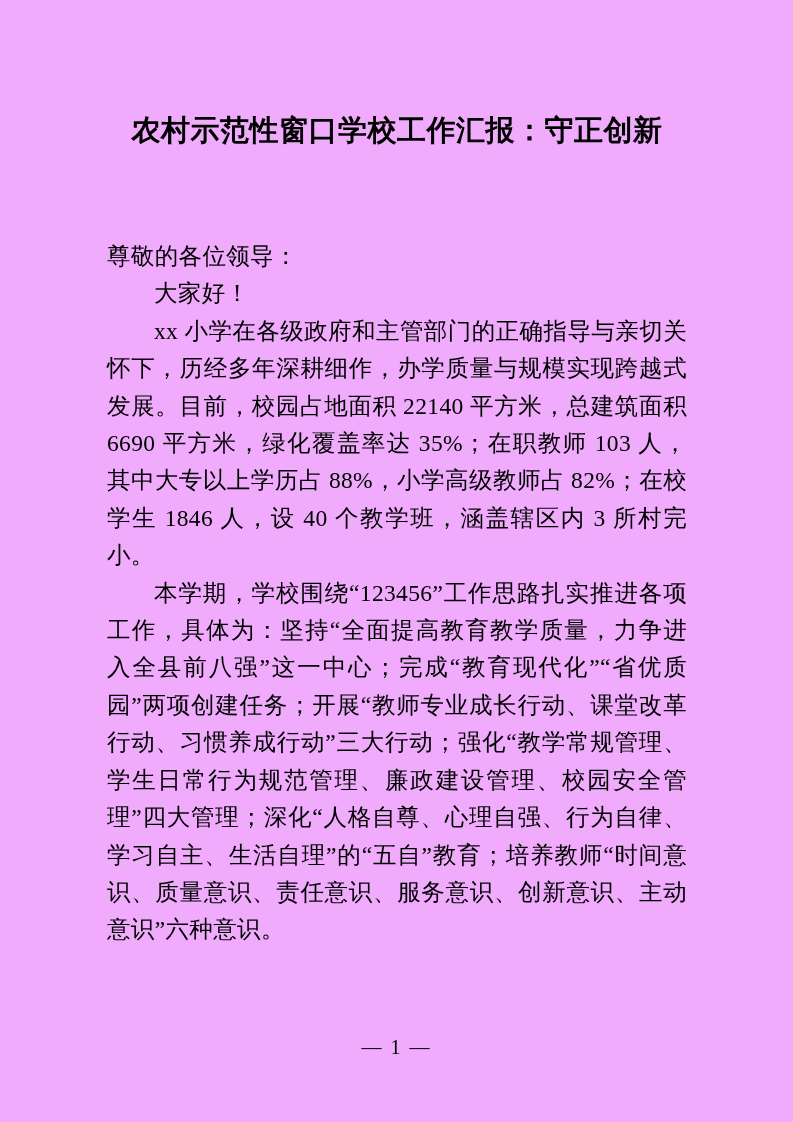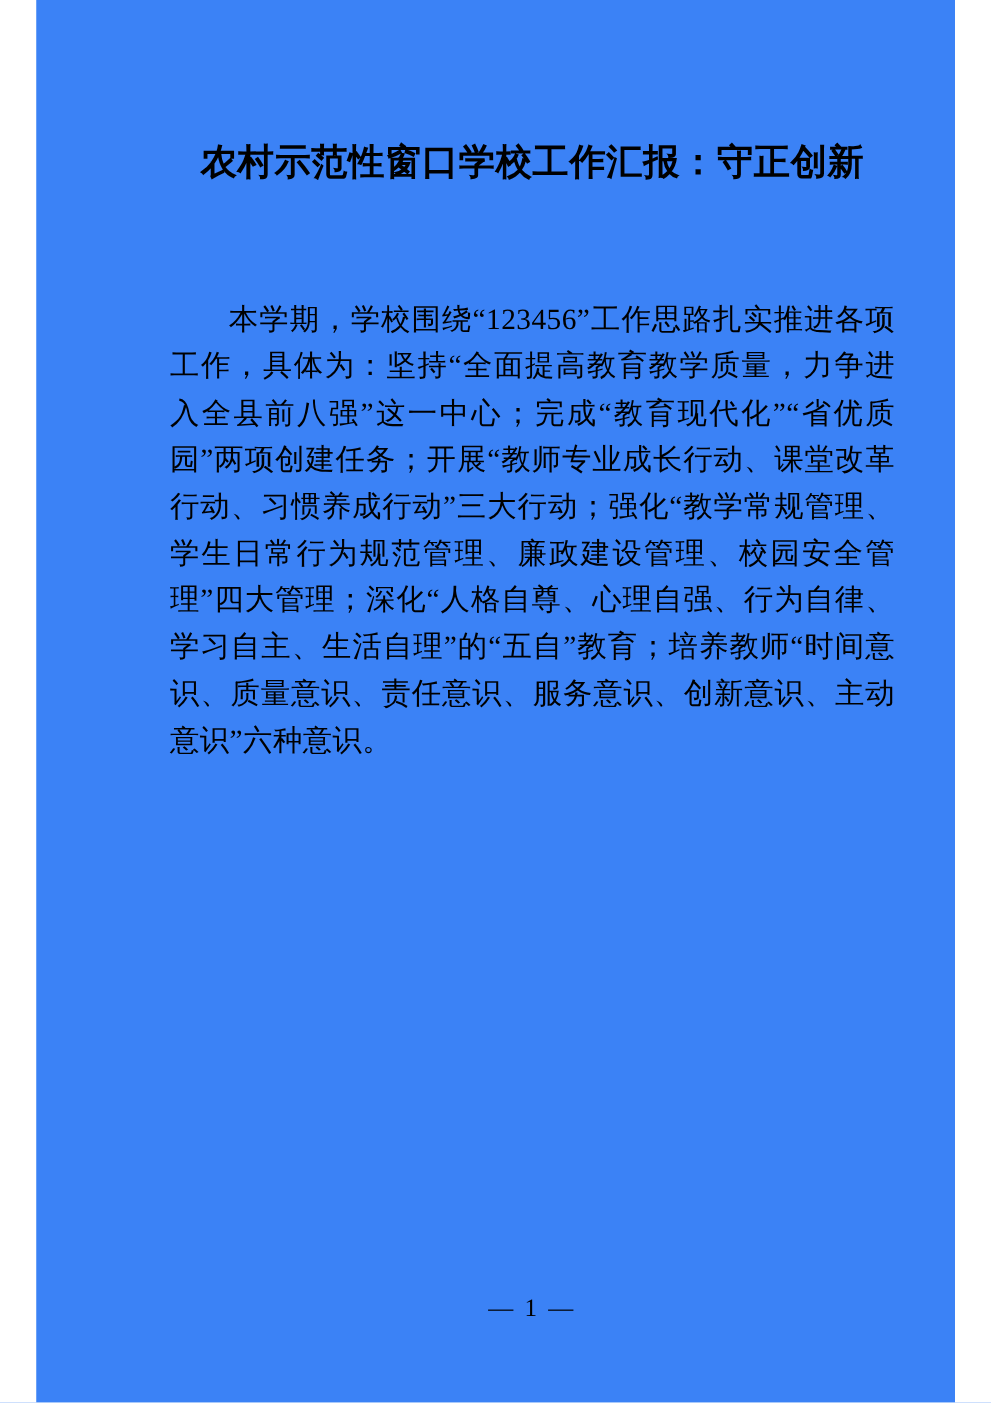--- a/index.html
+++ b/index.html
@@ -2,23 +2,23 @@
 <html><head>
 <meta charset="utf-8">
 <style>
   html, body {
     margin: 0;
     padding: 0;
     background: #ffffff;
   }
   .page {
     position: relative;
-    width: 735px;
+    width: 793px;
     height: 1122px;
-    background: #3b82f6;
+    background: #f0abfc;
     margin: 0 auto;
     overflow: hidden;
     box-sizing: border-box;
   }
   .doc-title {
     position: absolute;
     left: 107px;
     top: 108px;
     width: 580px;
     font-family: "Liberation Sans", "DejaVu Sans", sans-serif;
@@ -67,19 +67,22 @@
 </head>
 <body>
 
 <div class="page">
 
   <div class="doc-title">
     <div>农村示范性窗口学校工作汇报：守正创新</div>
   </div>
 
   <div class="body-area">
+    <p class="para salutation">尊敬的各位领导：</p>
+    <p class="para indent">大家好！</p>
+    <p class="para indent">xx 小学在各级政府和主管部门的正确指导与亲切关怀下，历经多年深耕细作，办学质量与规模实现跨越式发展。目前，校园占地面积 22140 平方米，总建筑面积 6690 平方米，绿化覆盖率达 35%；在职教师 103 人，其中大专以上学历占 88%，小学高级教师占 82%；在校学生 1846 人，设 40 个教学班，涵盖辖区内 3 所村完小。</p>
     <p class="para indent">本学期，学校围绕“123456”工作思路扎实推进各项工作，具体为：坚持“全面提高教育教学质量，力争进入全县前八强”这一中心；完成“教育现代化”“省优质园”两项创建任务；开展“教师专业成长行动、课堂改革行动、习惯养成行动”三大行动；强化“教学常规管理、学生日常行为规范管理、廉政建设管理、校园安全管理”四大管理；深化“人格自尊、心理自强、行为自律、学习自主、生活自理”的“五自”教育；培养教师“时间意识、质量意识、责任意识、服务意识、创新意识、主动意识”六种意识。</p>
 
   </div>
 
   <div class="page-footer">— 1 —</div>
 
 </div>
 
 </body></html>

